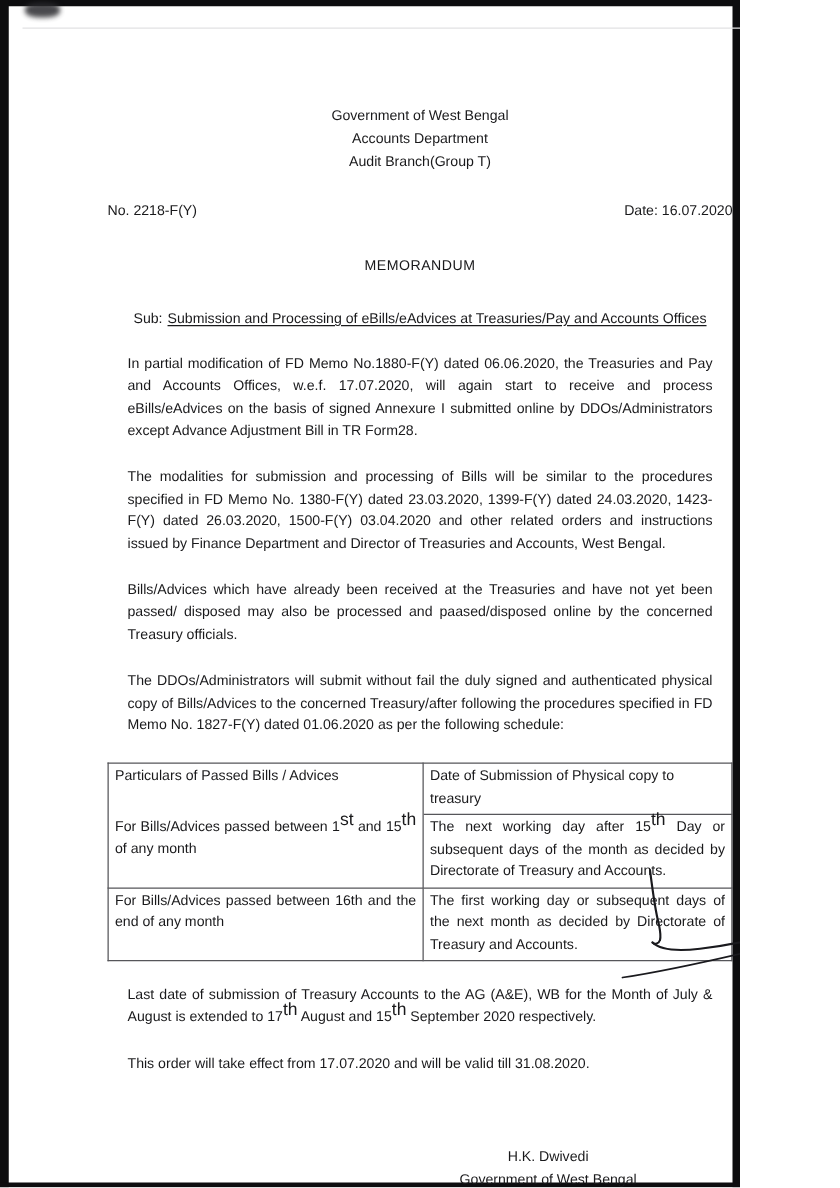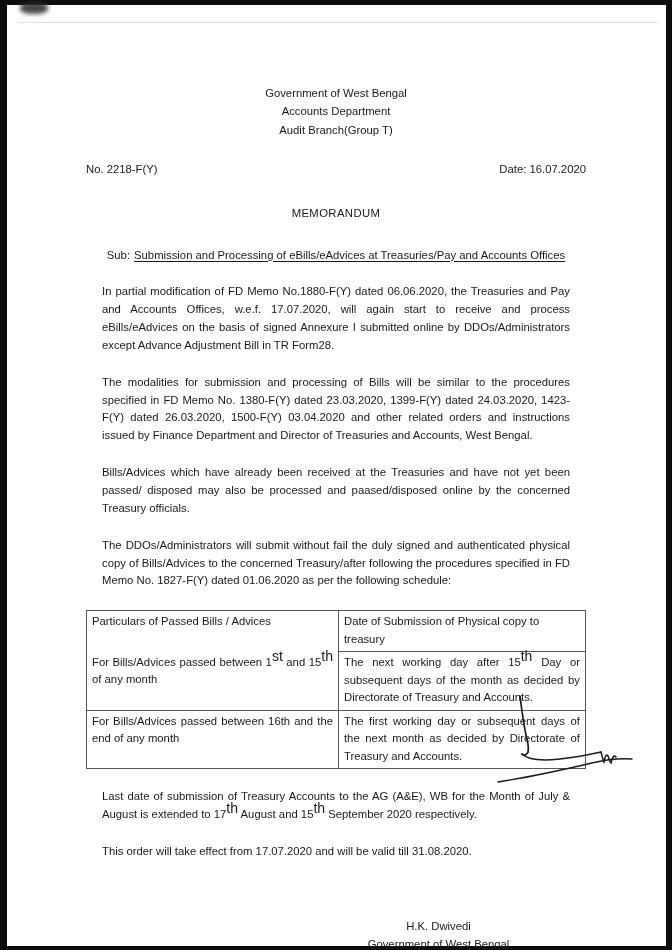--- a/index.html
+++ b/index.html
@@ -6,21 +6,21 @@
   html, body {
     margin: 0;
     padding: 0;
     background: #ffffff;
   }
   body {
     font-family: "Liberation Sans", sans-serif;
   }
   .page {
     position: relative;
-    width: 672px;
+    width: 592px;
     height: 950px;
     background: #ffffff;
     overflow: hidden;
     color: #19191b;
   }
 
   
   .scan-edge {
     position: absolute;
     background: #0d0d0f;

